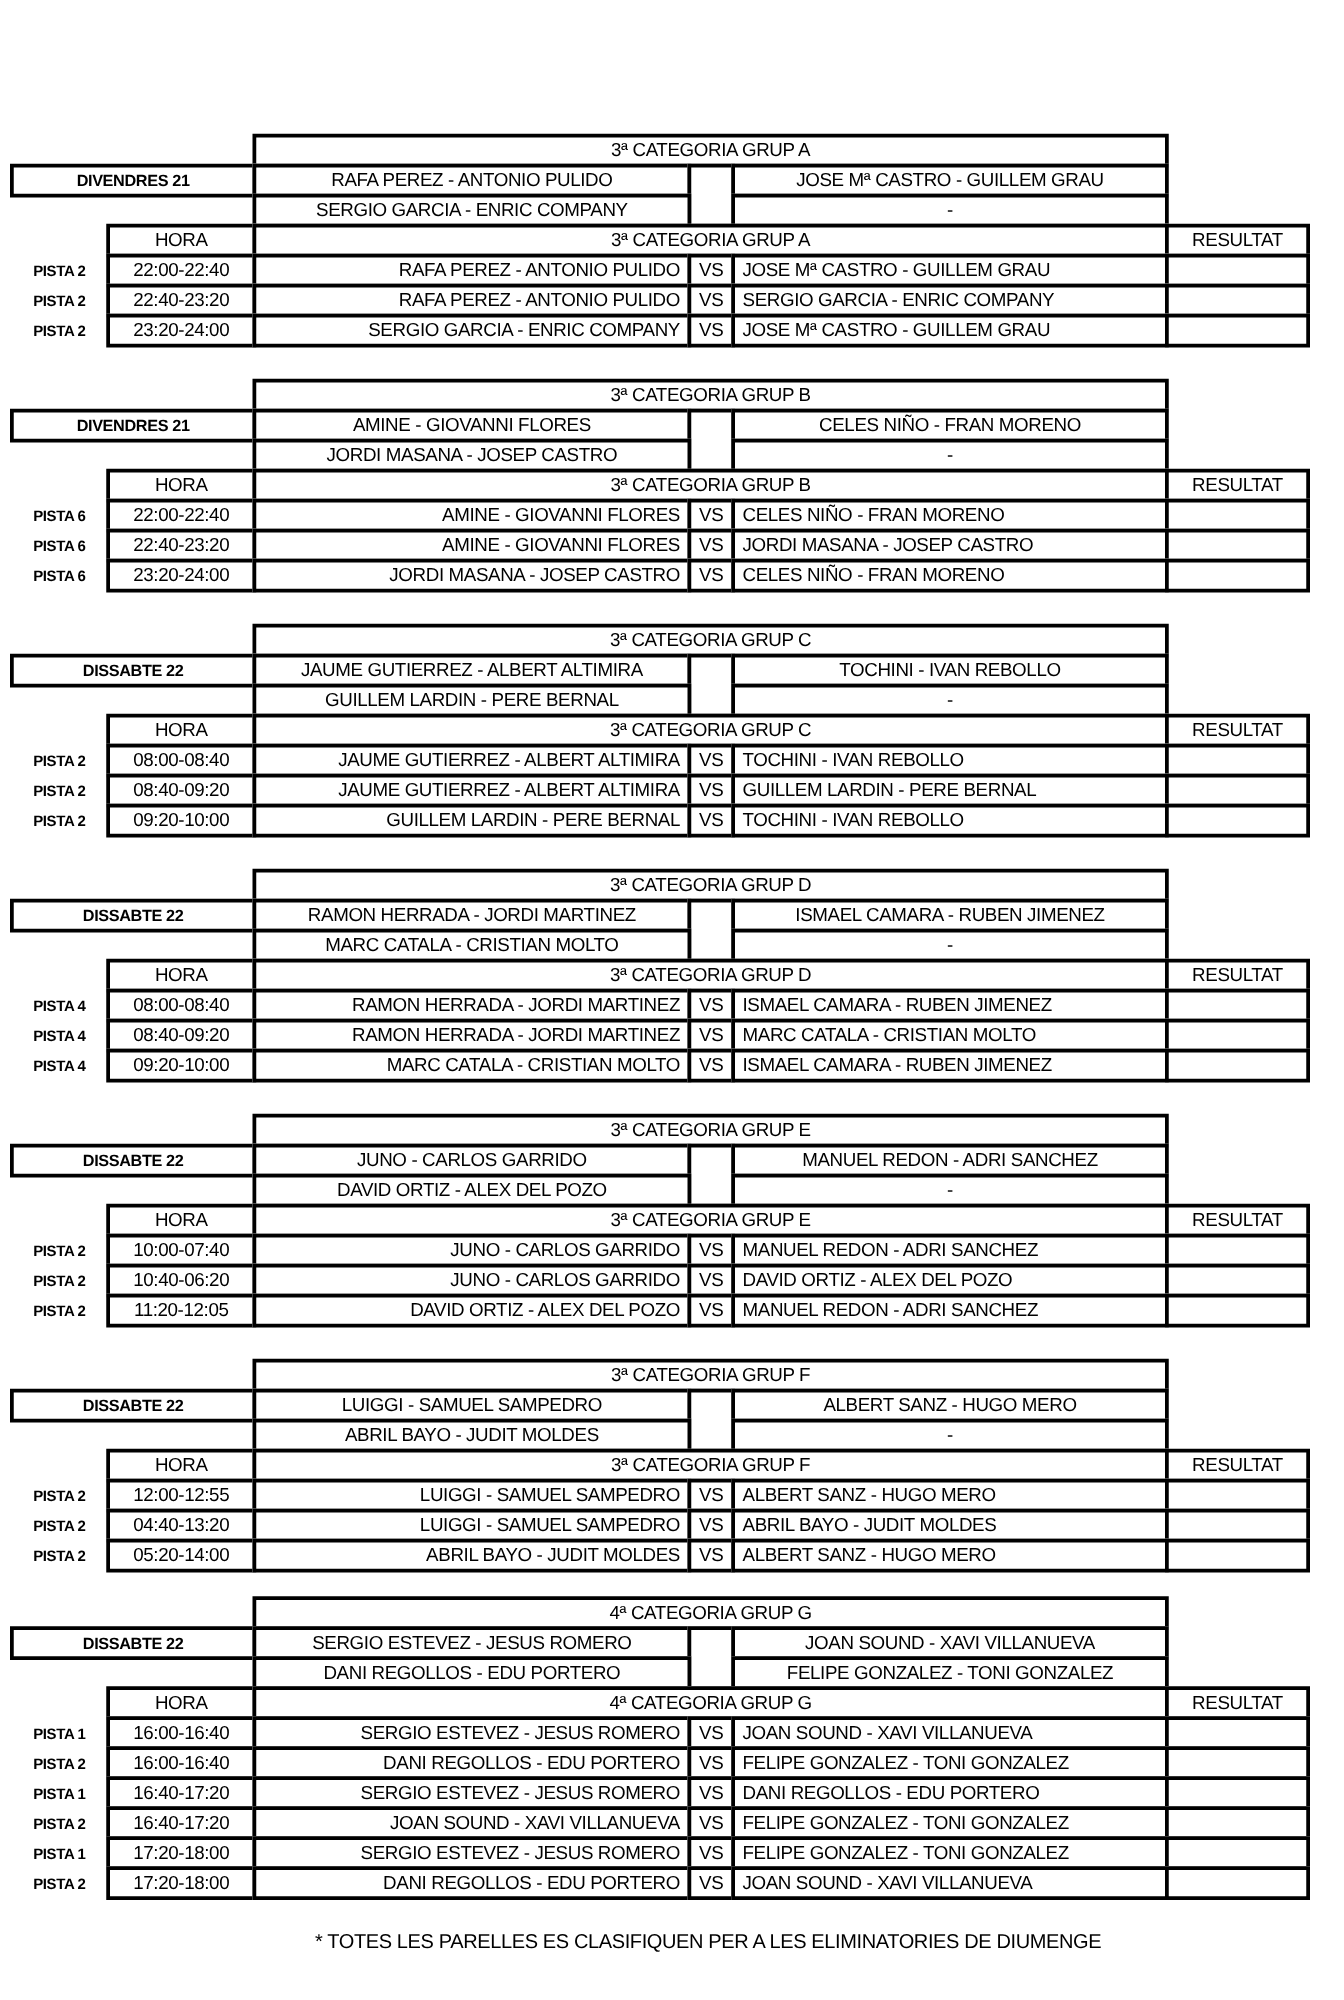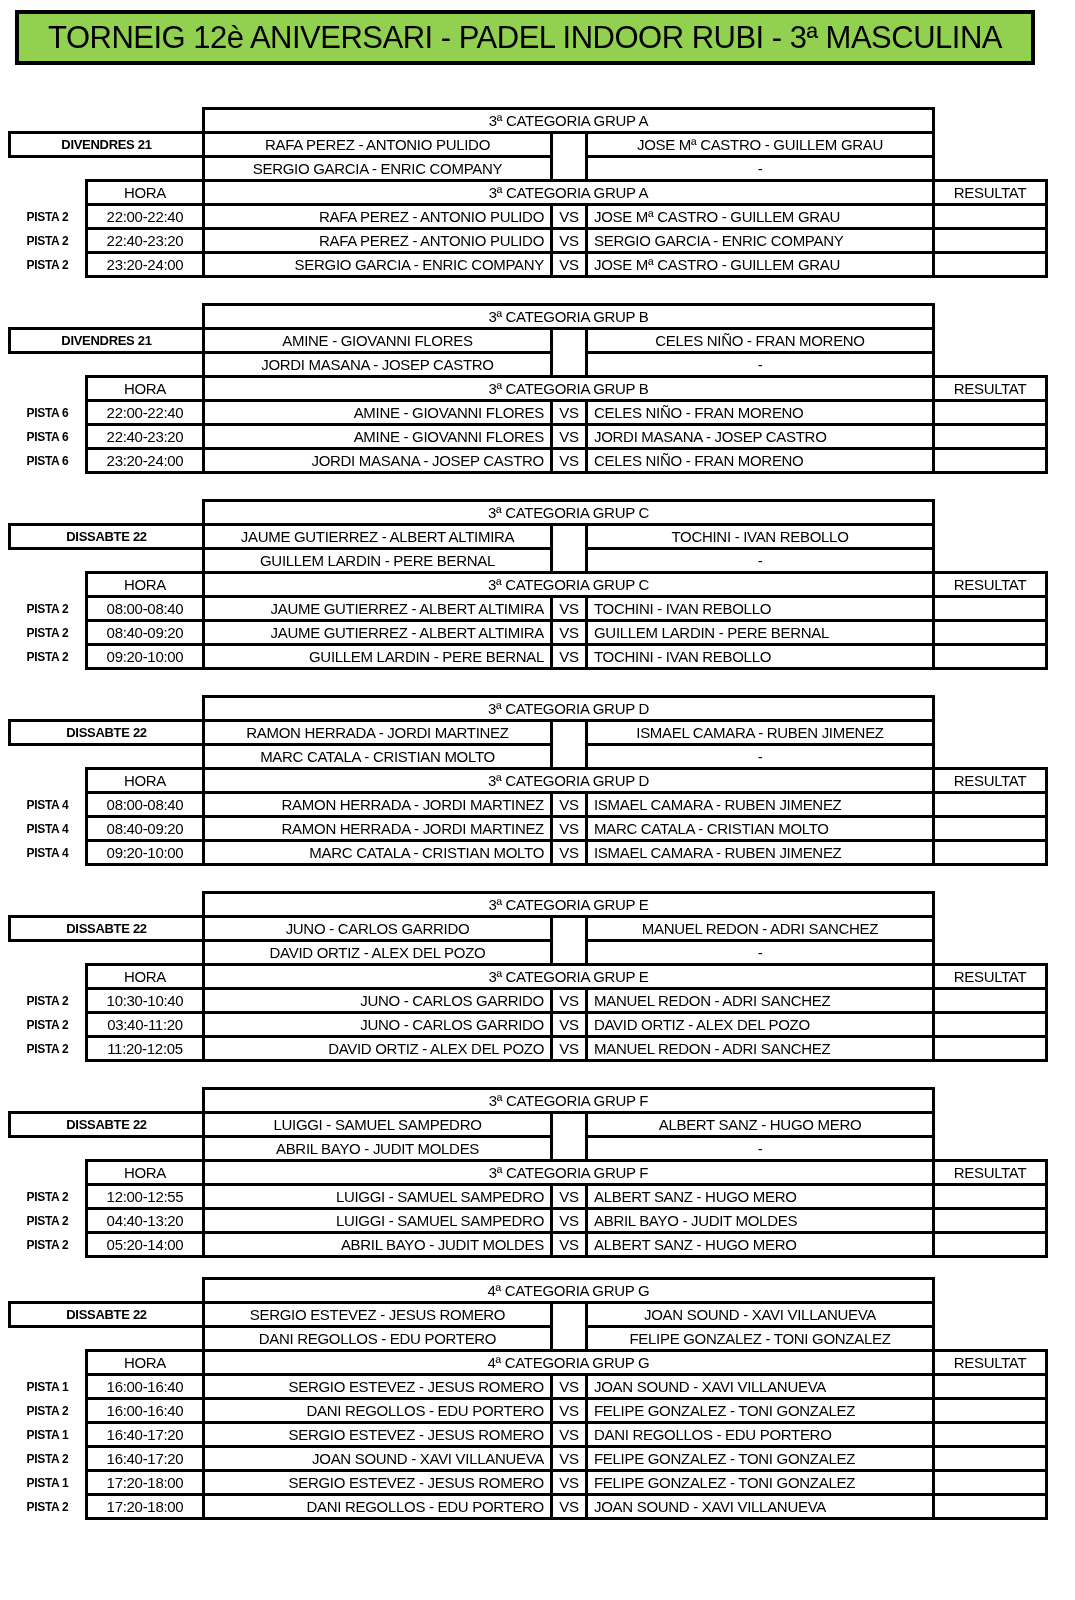--- a/index.html
+++ b/index.html
@@ -28,21 +28,20 @@
   .pista{font-size:12px;font-weight:bold;}
   #footer{
     position:absolute;left:85px;top:1545px;width:963px;
     text-align:center;font-size:16px;letter-spacing:-0.3px;
   }
 </style>
 </head>
 <body>
 
 <div id="page">
-  <div id="title" style="background: rgb(146, 208, 80);">TORNEIG 12è ANIVERSARI - PADEL INDOOR RUBI - 3ª MASCULINA</div>
   <div id="groups">
       <div class="group-block" style="top: 107px; height: 171px;">
         <div class="cell center" style="left: 202px; width: 733px; top: 0px; height: 27px;">3ª CATEGORIA GRUP A</div>
         <div class="cell center day" style="left: 8px; width: 197px; top: 24px; height: 27px;">DIVENDRES 21</div>
         <div class="cell center" style="left: 202px; width: 351px; top: 24px; height: 27px;">RAFA PEREZ - ANTONIO PULIDO</div>
         <div class="cell center" style="left: 550px; width: 38px; top: 24px; height: 51px;"></div>
         <div class="cell center" style="left: 585px; width: 350px; top: 24px; height: 27px;">JOSE Mª CASTRO - GUILLEM GRAU</div>
         <div class="cell center" style="left: 202px; width: 351px; top: 48px; height: 27px;">SERGIO GARCIA - ENRIC COMPANY</div>
         <div class="cell center" style="left: 585px; width: 350px; top: 48px; height: 27px;">-</div>
         <div class="cell center" style="left: 85px; width: 120px; top: 72px; height: 27px;">HORA</div>
@@ -162,27 +161,27 @@
         <div class="cell center day" style="left: 8px; width: 197px; top: 24px; height: 27px;">DISSABTE 22</div>
         <div class="cell center" style="left: 202px; width: 351px; top: 24px; height: 27px;">JUNO - CARLOS GARRIDO</div>
         <div class="cell center" style="left: 550px; width: 38px; top: 24px; height: 51px;"></div>
         <div class="cell center" style="left: 585px; width: 350px; top: 24px; height: 27px;">MANUEL REDON - ADRI SANCHEZ</div>
         <div class="cell center" style="left: 202px; width: 351px; top: 48px; height: 27px;">DAVID ORTIZ - ALEX DEL POZO</div>
         <div class="cell center" style="left: 585px; width: 350px; top: 48px; height: 27px;">-</div>
         <div class="cell center" style="left: 85px; width: 120px; top: 72px; height: 27px;">HORA</div>
         <div class="cell center" style="left: 202px; width: 733px; top: 72px; height: 27px;">3ª CATEGORIA GRUP E</div>
         <div class="cell center" style="left: 932px; width: 116px; top: 72px; height: 27px;">RESULTAT</div>
         <div class="cell center pista noborder" style="left: 15px; width: 65px; top: 96px; height: 27px;">PISTA 2</div>
-        <div class="cell center" style="left: 85px; width: 120px; top: 96px; height: 27px;">10:30-10:40</div>
+        <div class="cell center" style="left: 85px; width: 120px; top: 96px; height: 27px;">10:00-07:40</div>
         <div class="cell rightal" style="left: 202px; width: 351px; top: 96px; height: 27px;">JUNO - CARLOS GARRIDO</div>
         <div class="cell center" style="left: 550px; width: 38px; top: 96px; height: 27px;">VS</div>
         <div class="cell leftal" style="left: 585px; width: 350px; top: 96px; height: 27px;">MANUEL REDON - ADRI SANCHEZ</div>
         <div class="cell center" style="left: 932px; width: 116px; top: 96px; height: 27px;"></div>
         <div class="cell center pista noborder" style="left: 15px; width: 65px; top: 120px; height: 27px;">PISTA 2</div>
-        <div class="cell center" style="left: 85px; width: 120px; top: 120px; height: 27px;">03:40-11:20</div>
+        <div class="cell center" style="left: 85px; width: 120px; top: 120px; height: 27px;">10:40-06:20</div>
         <div class="cell rightal" style="left: 202px; width: 351px; top: 120px; height: 27px;">JUNO - CARLOS GARRIDO</div>
         <div class="cell center" style="left: 550px; width: 38px; top: 120px; height: 27px;">VS</div>
         <div class="cell leftal" style="left: 585px; width: 350px; top: 120px; height: 27px;">DAVID ORTIZ - ALEX DEL POZO</div>
         <div class="cell center" style="left: 932px; width: 116px; top: 120px; height: 27px;"></div>
         <div class="cell center pista noborder" style="left: 15px; width: 65px; top: 144px; height: 27px;">PISTA 2</div>
         <div class="cell center" style="left: 85px; width: 120px; top: 144px; height: 27px;">11:20-12:05</div>
         <div class="cell rightal" style="left: 202px; width: 351px; top: 144px; height: 27px;">DAVID ORTIZ - ALEX DEL POZO</div>
         <div class="cell center" style="left: 550px; width: 38px; top: 144px; height: 27px;">VS</div>
         <div class="cell leftal" style="left: 585px; width: 350px; top: 144px; height: 27px;">MANUEL REDON - ADRI SANCHEZ</div>
         <div class="cell center" style="left: 932px; width: 116px; top: 144px; height: 27px;"></div>
@@ -259,13 +258,14 @@
         <div class="cell leftal" style="left: 585px; width: 350px; top: 192px; height: 27px;">FELIPE GONZALEZ - TONI GONZALEZ</div>
         <div class="cell center" style="left: 932px; width: 116px; top: 192px; height: 27px;"></div>
         <div class="cell center pista noborder" style="left: 15px; width: 65px; top: 216px; height: 27px;">PISTA 2</div>
         <div class="cell center" style="left: 85px; width: 120px; top: 216px; height: 27px;">17:20-18:00</div>
         <div class="cell rightal" style="left: 202px; width: 351px; top: 216px; height: 27px;">DANI REGOLLOS - EDU PORTERO</div>
         <div class="cell center" style="left: 550px; width: 38px; top: 216px; height: 27px;">VS</div>
         <div class="cell leftal" style="left: 585px; width: 350px; top: 216px; height: 27px;">JOAN SOUND - XAVI VILLANUEVA</div>
         <div class="cell center" style="left: 932px; width: 116px; top: 216px; height: 27px;"></div>
       </div>
     </div>
+  <div id="footer">* TOTES LES PARELLES ES CLASIFIQUEN PER A LES ELIMINATORIES DE DIUMENGE</div>
 </div>
 
 </body></html>

